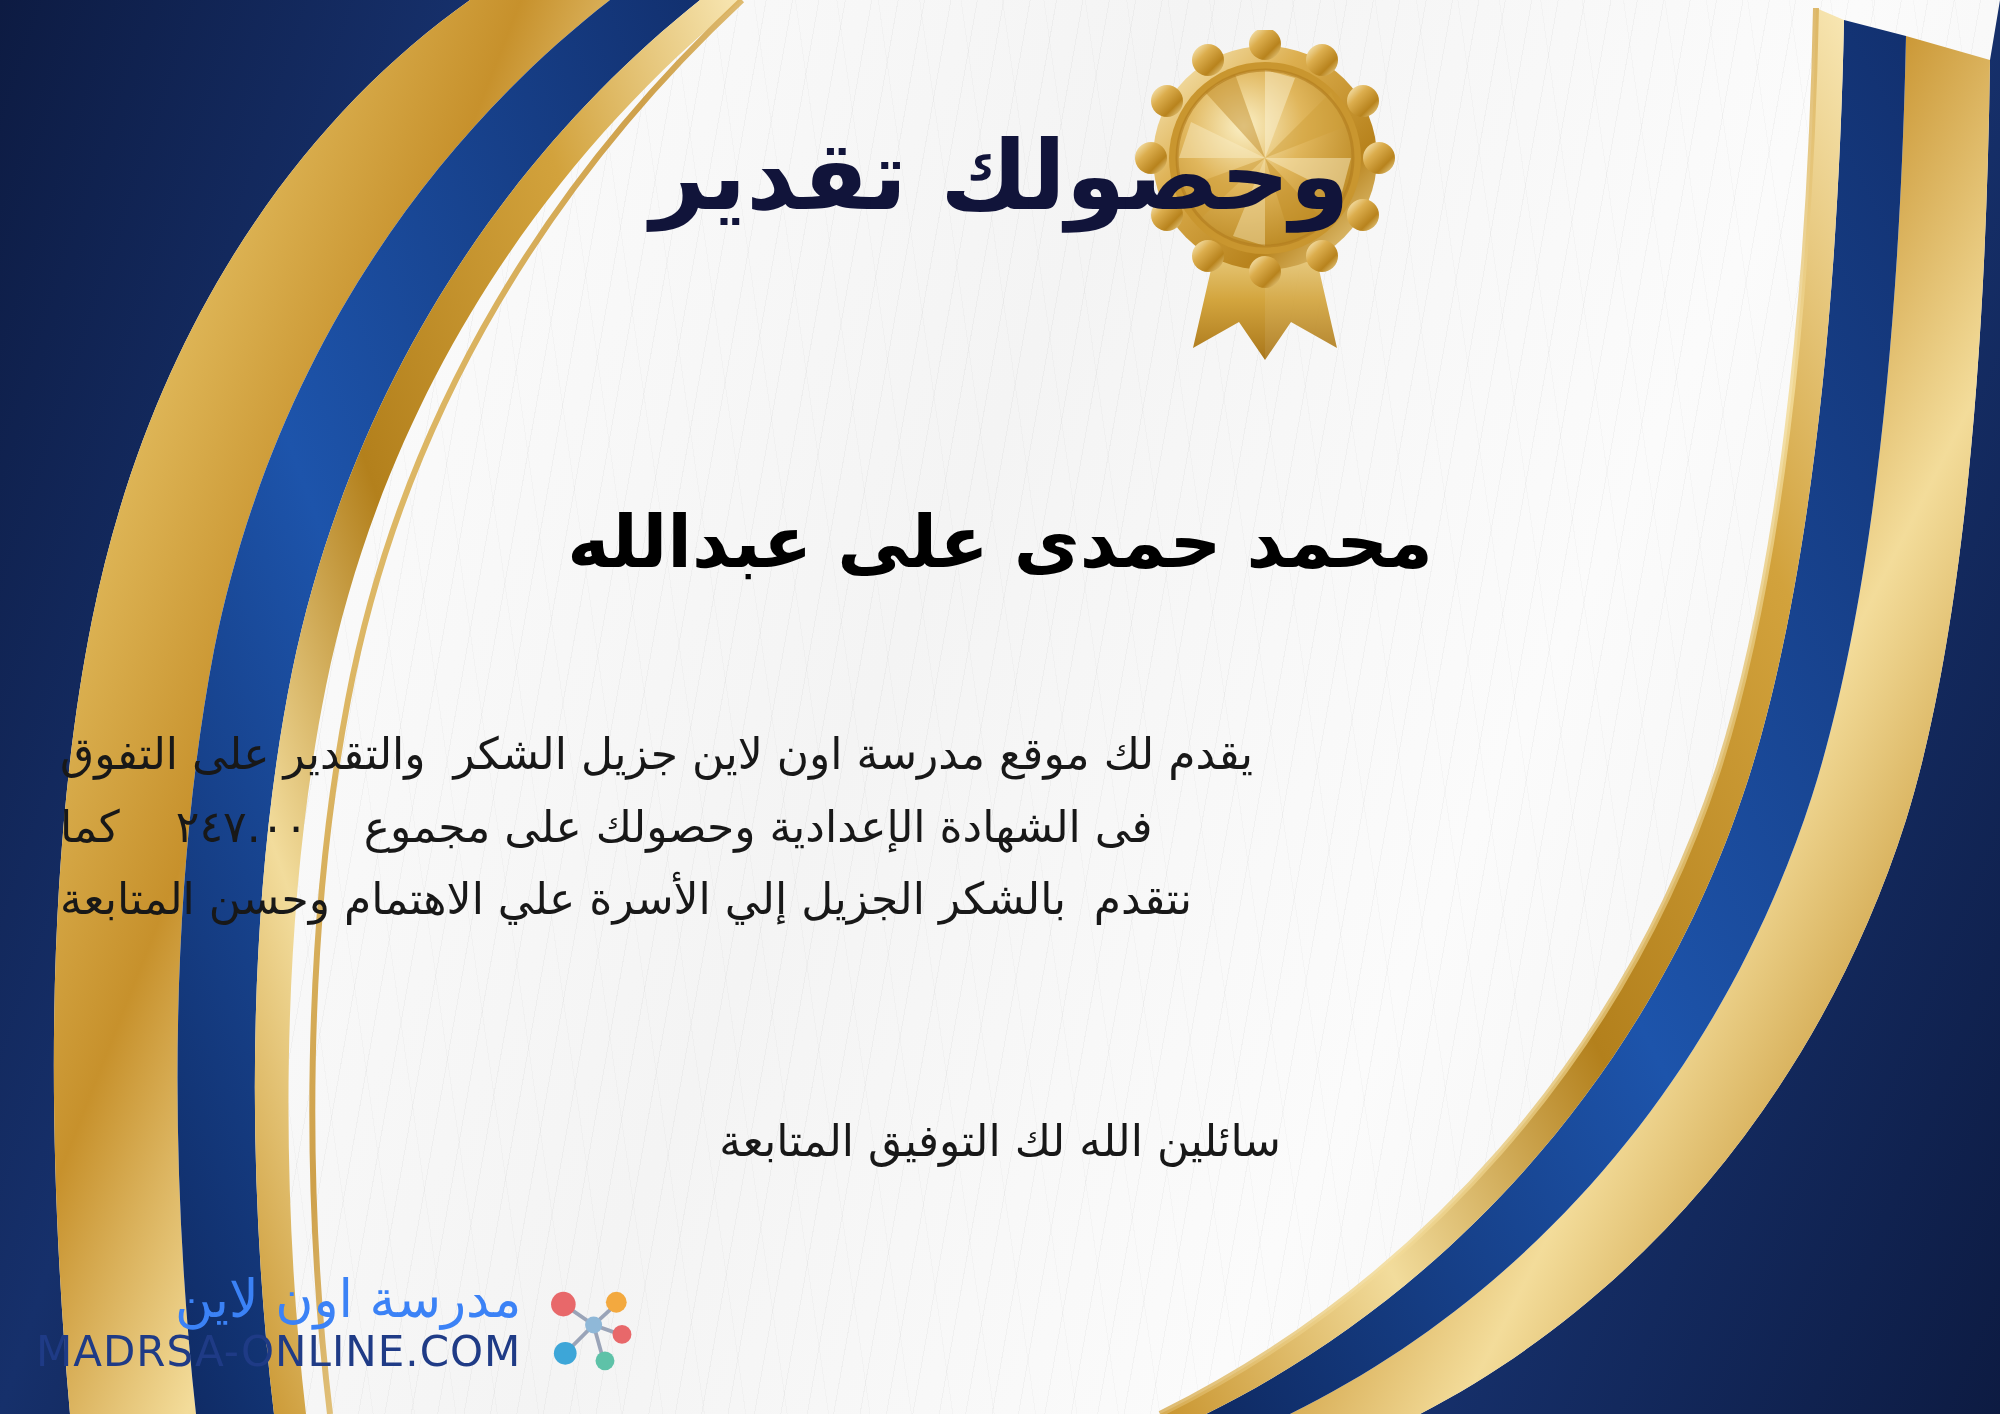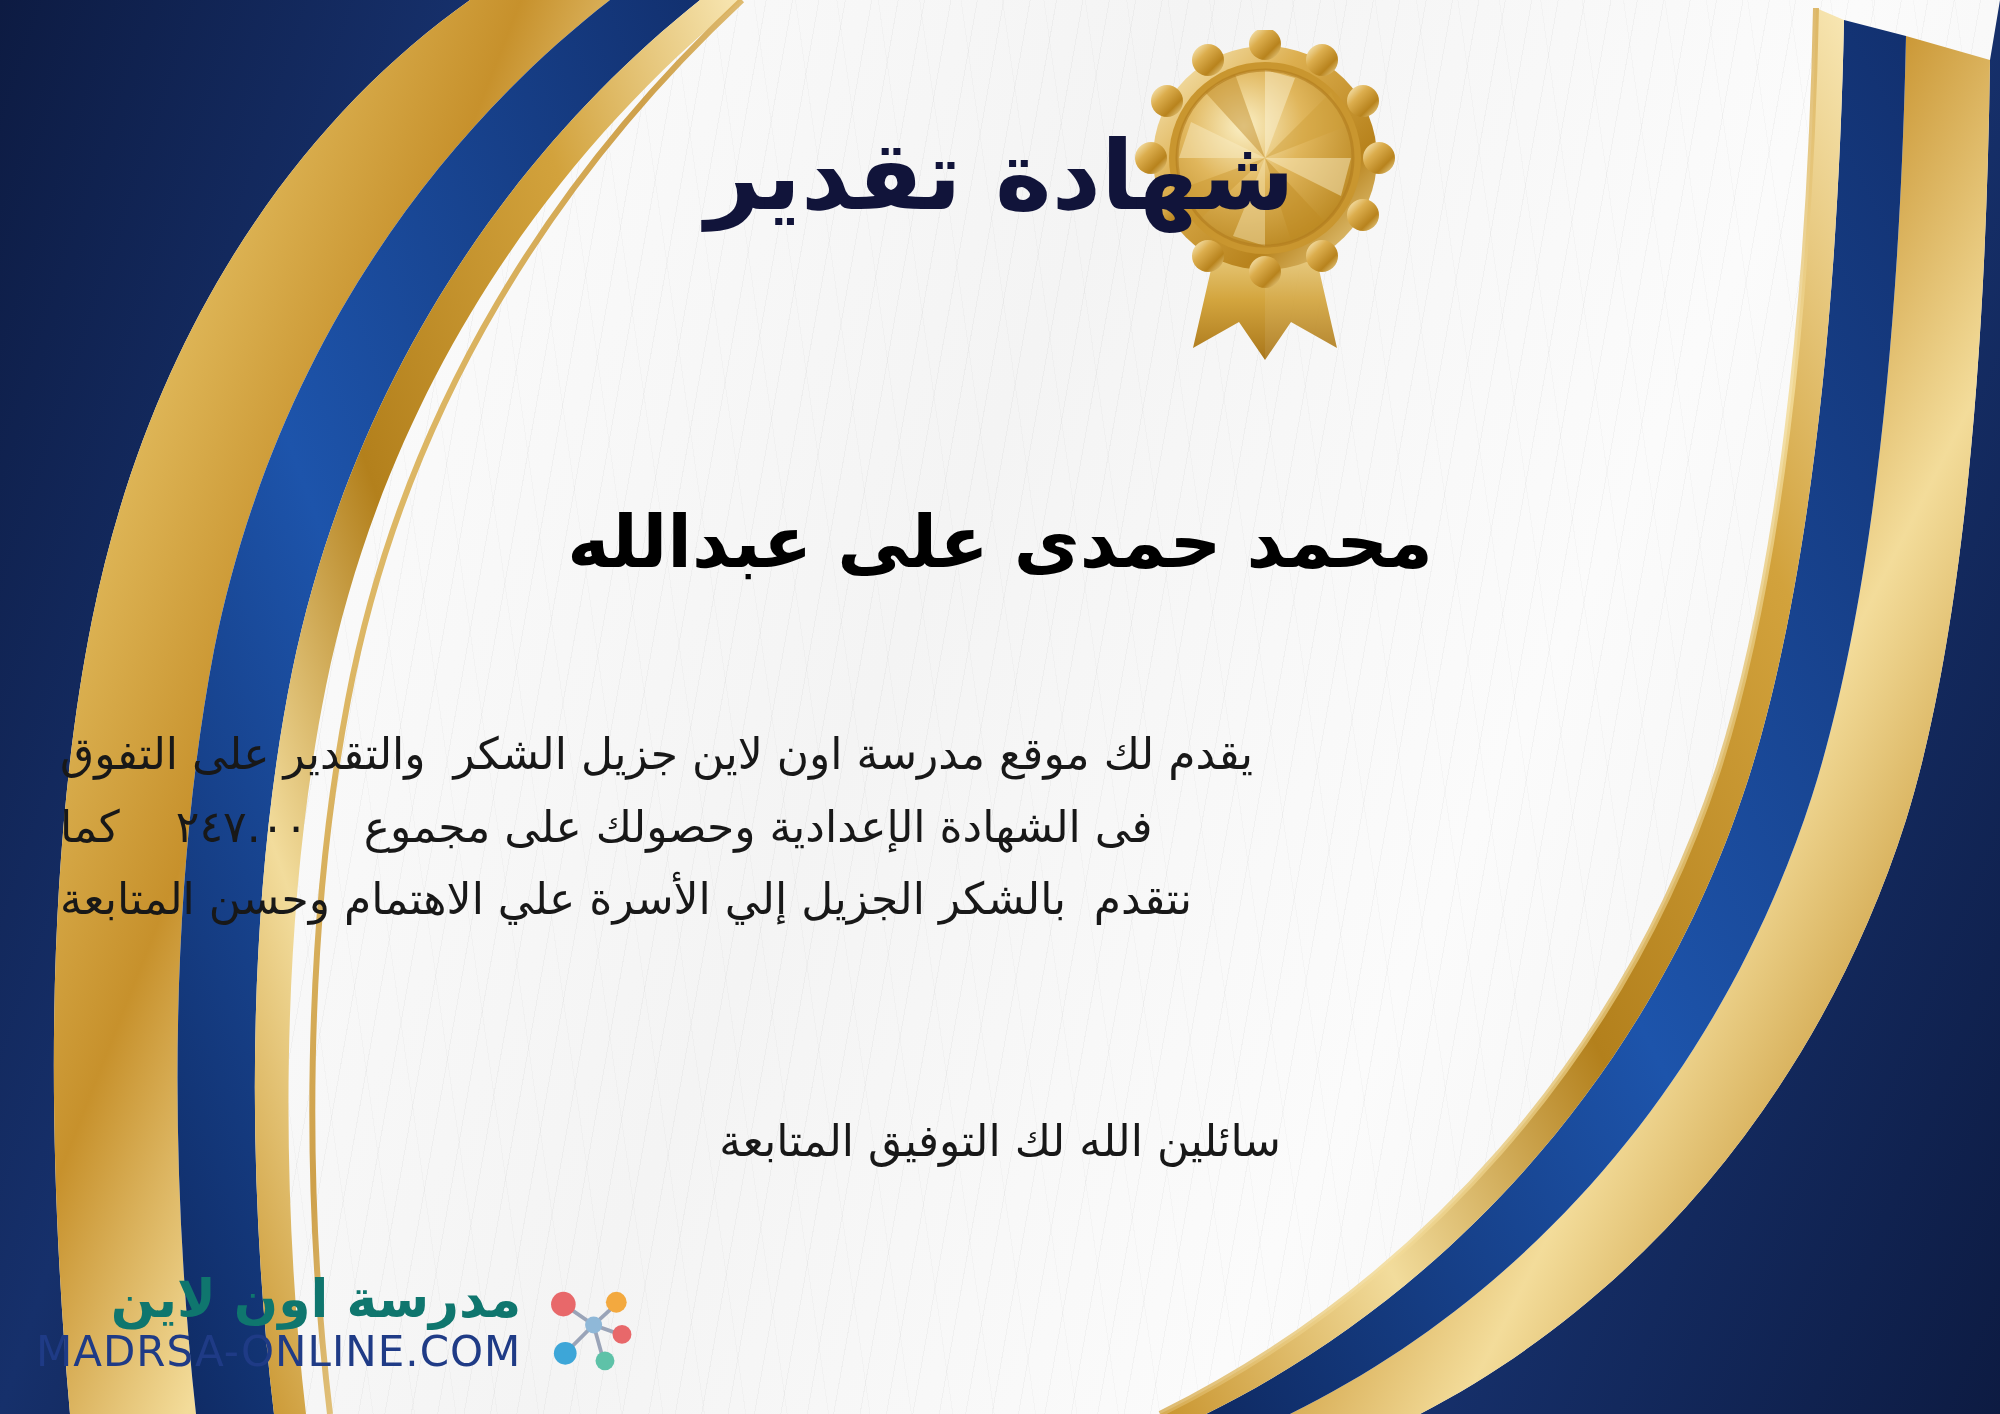--- a/index.html
+++ b/index.html
@@ -129,22 +129,22 @@
     gap: 14px;
     direction: rtl;
   }
   .brand-text {
     display: flex;
     flex-direction: column;
     align-items: flex-start;
   }
   .brand-ar {
     font-size: 52px;
-    font-weight: bold;
-    color: #0f766e;
+    font-weight: normal;
+    color: #3b82f6;
     line-height: 1.05;
     direction: rtl;
   }
   .brand-url {
     font-size: 42px;
     font-weight: normal;
     color: #1f3b86;
     letter-spacing: 1px;
     direction: ltr;
     font-family: "DejaVu Sans", "Liberation Sans", sans-serif;
@@ -262,21 +262,21 @@
         <path d="M130,128 L190,192 L156,210 Z" fill="#c08b22"></path>
         <path d="M130,128 L130,216 L98,206 Z" fill="#f7e7b6"></path>
         <path d="M130,128 L62,192 L48,158 Z" fill="#cb9830"></path>
         <path d="M130,128 L44,128 L56,92 Z" fill="#fbefc8"></path>
         <path d="M130,128 L70,62 L100,44 Z" fill="#bd861f"></path>
       </g>
       <circle cx="130" cy="128" r="88" fill="none" stroke="#b07b1e" stroke-width="3" opacity="0.6"></circle>
     </g>
   </svg>
 
-  <div class="title">شهادة تقدير</div>
+  <div class="title">وحصولك تقدير</div>
 
   <div class="recipient">محمد حمدى على عبدالله</div>
 
   <div class="body-text">
     <span class="body-line">يقدم لك موقع مدرسة اون لاين جزيل الشكر  والتقدير على التفوق</span>
     <span class="body-line score">فى الشهادة الإعدادية وحصولك على مجموع    ٢٤٧.٠٠    كما</span>
     <span class="body-line">نتقدم  بالشكر الجزيل إلي الأسرة علي الاهتمام وحسن المتابعة</span>
   </div>
 
   <div class="closing">سائلين الله لك التوفيق  المتابعة</div>

